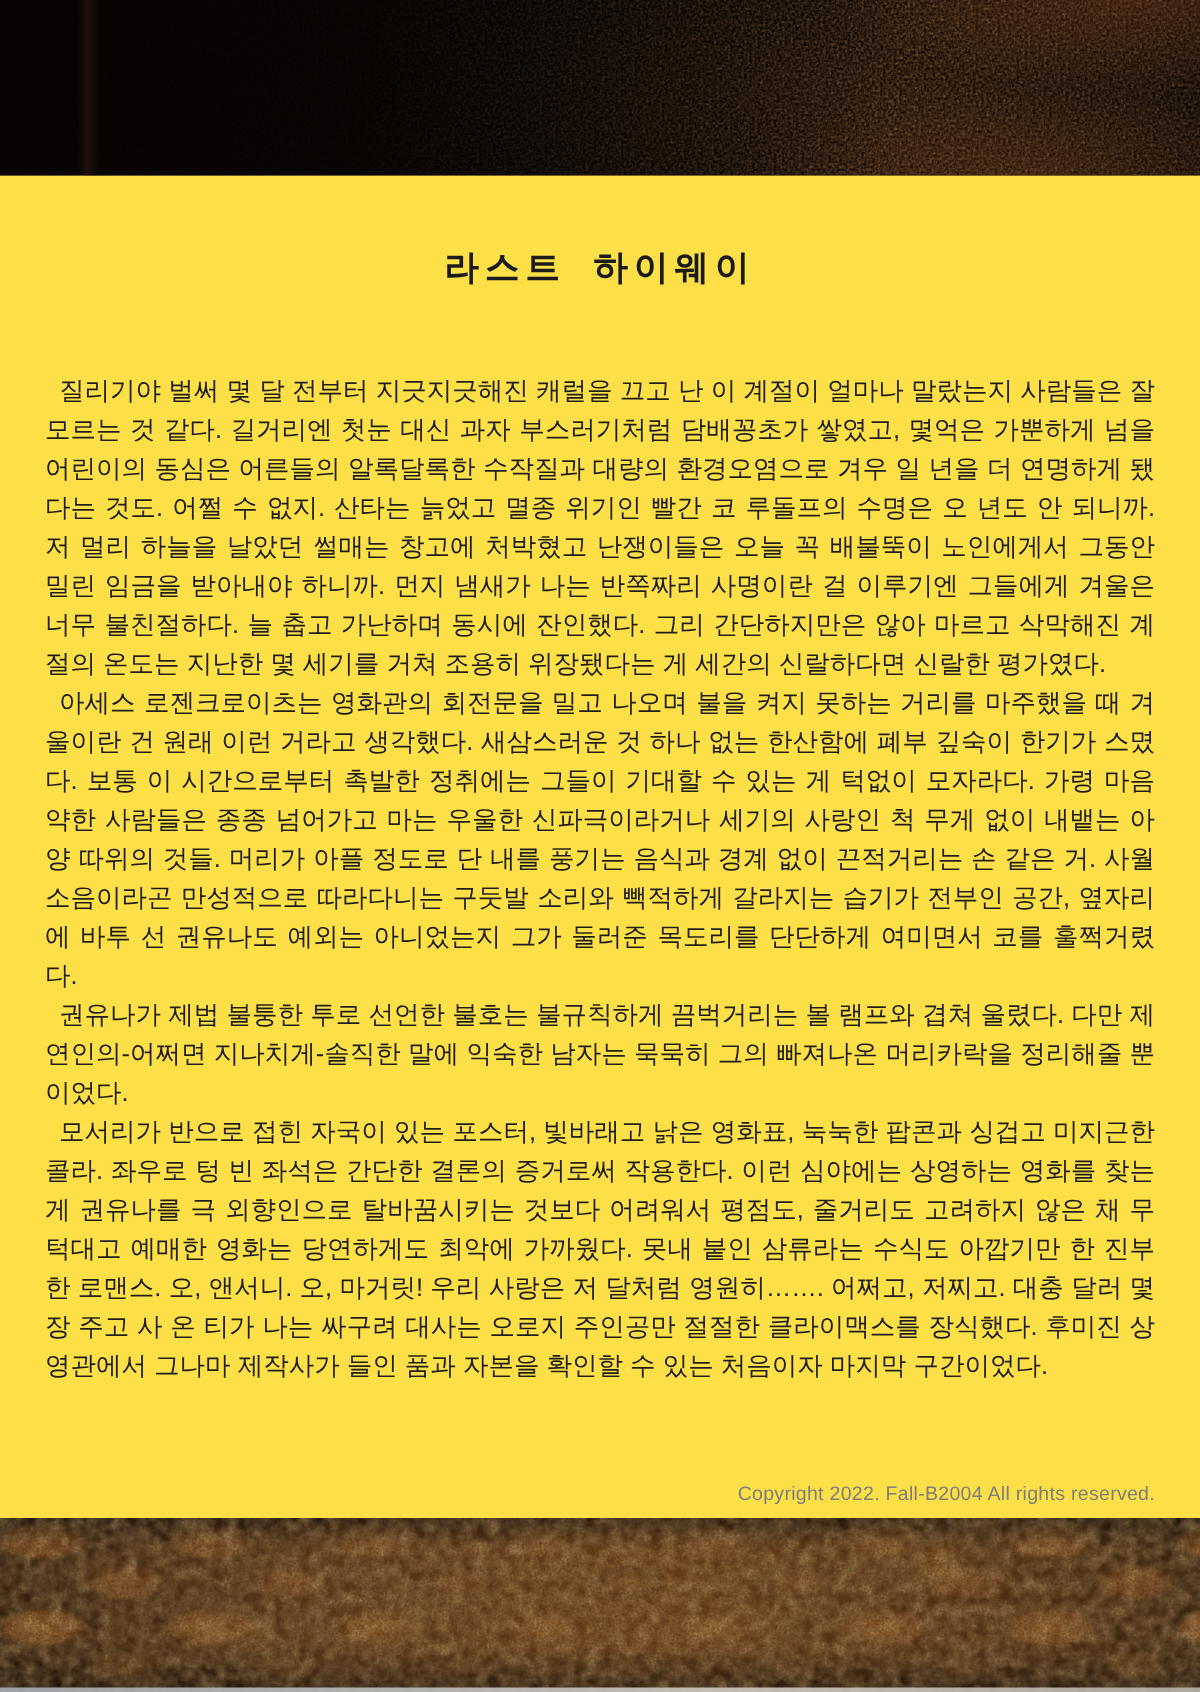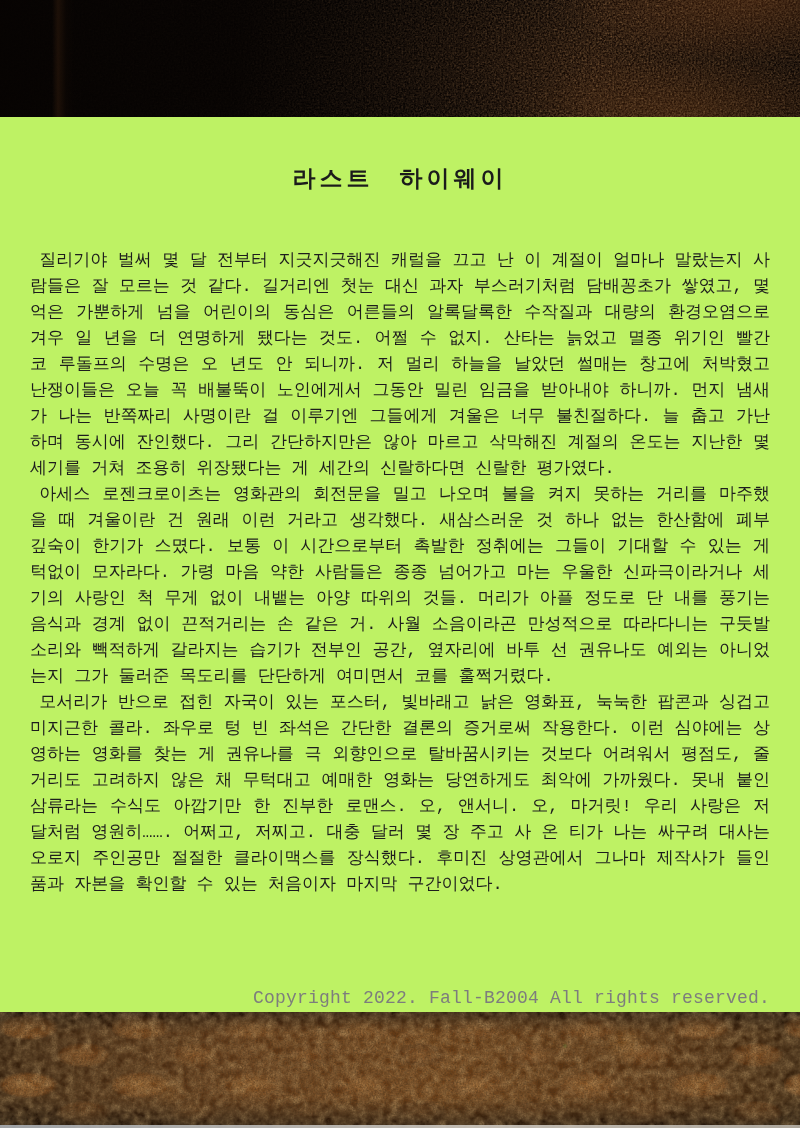--- a/index.html
+++ b/index.html
@@ -1,19 +1,19 @@
 <!DOCTYPE html>
 <html lang="ko"><head>
 <meta charset="utf-8">
 <style>
   html,body{margin:0;padding:0;background:#ffffff;}
   .page{
     position:relative;width:800px;height:1128px;margin:0 auto;
-    background:#bef264;overflow:hidden;
-    font-family:Liberation Mono, monospace;
+    background:#fde047;overflow:hidden;
+    font-family:Liberation Sans, sans-serif;
   }
   
   .banner-top{
     position:absolute;top:0;left:0;width:800px;height:117px;overflow:hidden;
     background:
       radial-gradient(ellipse 300px 90px at 95% 0%, rgba(122,62,24,.50), transparent 70%),
       radial-gradient(ellipse 280px 85px at 86% 100%, rgba(110,58,20,.45), transparent 70%),
       radial-gradient(ellipse 430px 130px at 76% 55%, rgba(72,36,14,.35), transparent 75%),
       #060302;
   }
@@ -56,21 +56,21 @@
   }
   .story-text{
     margin:54px 30px 0;
     font-size:17px;line-height:26px;color:#1d1d1d;
     text-align:justify;word-break:break-all;
   }
   .story-text p{margin:0;text-indent:0.55em;}
   .story-text p.dialogue{margin:26px 0;text-indent:0.2em;}
   .copyright{
     position:absolute;top:988px;right:30px;
-    font-size:18px;color:#7d7d7d;letter-spacing:.2px;
+    font-size:13px;color:#7d7d7d;letter-spacing:.2px;
   }
 </style>
 </head>
 <body>
 
 <div class="page">
 
   <div class="banner-top">
     <svg class="grain" width="800" height="117" xmlns="http://www.w3.org/2000/svg">
       <defs>
@@ -81,20 +81,21 @@
       </defs>
       <rect width="800" height="117" filter="url(#grainTop)"></rect>
     </svg>
   </div>
 
   <div class="content">
     <h1 class="page-title">라스트 하이웨이</h1>
     <div class="story-text">
       <p>질리기야 벌써 몇 달 전부터 지긋지긋해진 캐럴을 끄고 난 이 계절이 얼마나 말랐는지 사람들은 잘 모르는 것 같다. 길거리엔 첫눈 대신 과자 부스러기처럼 담배꽁초가 쌓였고, 몇억은 가뿐하게 넘을 어린이의 동심은 어른들의 알록달록한 수작질과 대량의 환경오염으로 겨우 일 년을 더 연명하게 됐다는 것도. 어쩔 수 없지. 산타는 늙었고 멸종 위기인 빨간 코 루돌프의 수명은 오 년도 안 되니까. 저 멀리 하늘을 날았던 썰매는 창고에 처박혔고 난쟁이들은 오늘 꼭 배불뚝이 노인에게서 그동안 밀린 임금을 받아내야 하니까. 먼지 냄새가 나는 반쪽짜리 사명이란 걸 이루기엔 그들에게 겨울은 너무 불친절하다. 늘 춥고 가난하며 동시에 잔인했다. 그리 간단하지만은 않아 마르고 삭막해진 계절의 온도는 지난한 몇 세기를 거쳐 조용히 위장됐다는 게 세간의 신랄하다면 신랄한 평가였다.</p>
       <p>아세스 로젠크로이츠는 영화관의 회전문을 밀고 나오며 불을 켜지 못하는 거리를 마주했을 때 겨울이란 건 원래 이런 거라고 생각했다. 새삼스러운 것 하나 없는 한산함에 폐부 깊숙이 한기가 스몄다. 보통 이 시간으로부터 촉발한 정취에는 그들이 기대할 수 있는 게 턱없이 모자라다. 가령 마음 약한 사람들은 종종 넘어가고 마는 우울한 신파극이라거나 세기의 사랑인 척 무게 없이 내뱉는 아양 따위의 것들. 머리가 아플 정도로 단 내를 풍기는 음식과 경계 없이 끈적거리는 손 같은 거. 사월 소음이라곤 만성적으로 따라다니는 구둣발 소리와 빽적하게 갈라지는 습기가 전부인 공간, 옆자리에 바투 선 권유나도 예외는 아니었는지 그가 둘러준 목도리를 단단하게 여미면서 코를 훌쩍거렸다.</p>
+      <p>권유나가 제법 불퉁한 투로 선언한 불호는 불규칙하게 끔벅거리는 볼 램프와 겹쳐 울렸다. 다만 제 연인의-어쩌면 지나치게-솔직한 말에 익숙한 남자는 묵묵히 그의 빠져나온 머리카락을 정리해줄 뿐이었다.</p>
       <p>모서리가 반으로 접힌 자국이 있는 포스터, 빛바래고 낡은 영화표, 눅눅한 팝콘과 싱겁고 미지근한 콜라. 좌우로 텅 빈 좌석은 간단한 결론의 증거로써 작용한다. 이런 심야에는 상영하는 영화를 찾는 게 권유나를 극 외향인으로 탈바꿈시키는 것보다 어려워서 평점도, 줄거리도 고려하지 않은 채 무턱대고 예매한 영화는 당연하게도 최악에 가까웠다. 못내 붙인 삼류라는 수식도 아깝기만 한 진부한 로맨스. 오, 앤서니. 오, 마거릿! 우리 사랑은 저 달처럼 영원히……. 어쩌고, 저찌고. 대충 달러 몇 장 주고 사 온 티가 나는 싸구려 대사는 오로지 주인공만 절절한 클라이맥스를 장식했다. 후미진 상영관에서 그나마 제작사가 들인 품과 자본을 확인할 수 있는 처음이자 마지막 구간이었다.</p>
     </div>
   </div>
 
   <div class="copyright">Copyright 2022. Fall-B2004 All rights reserved.</div>
 
   <div class="banner-bottom">
     <svg class="grain light" width="800" height="116" xmlns="http://www.w3.org/2000/svg">
       <defs>
         <filter id="grainBottomLight" x="0" y="0" width="100%" height="100%">

